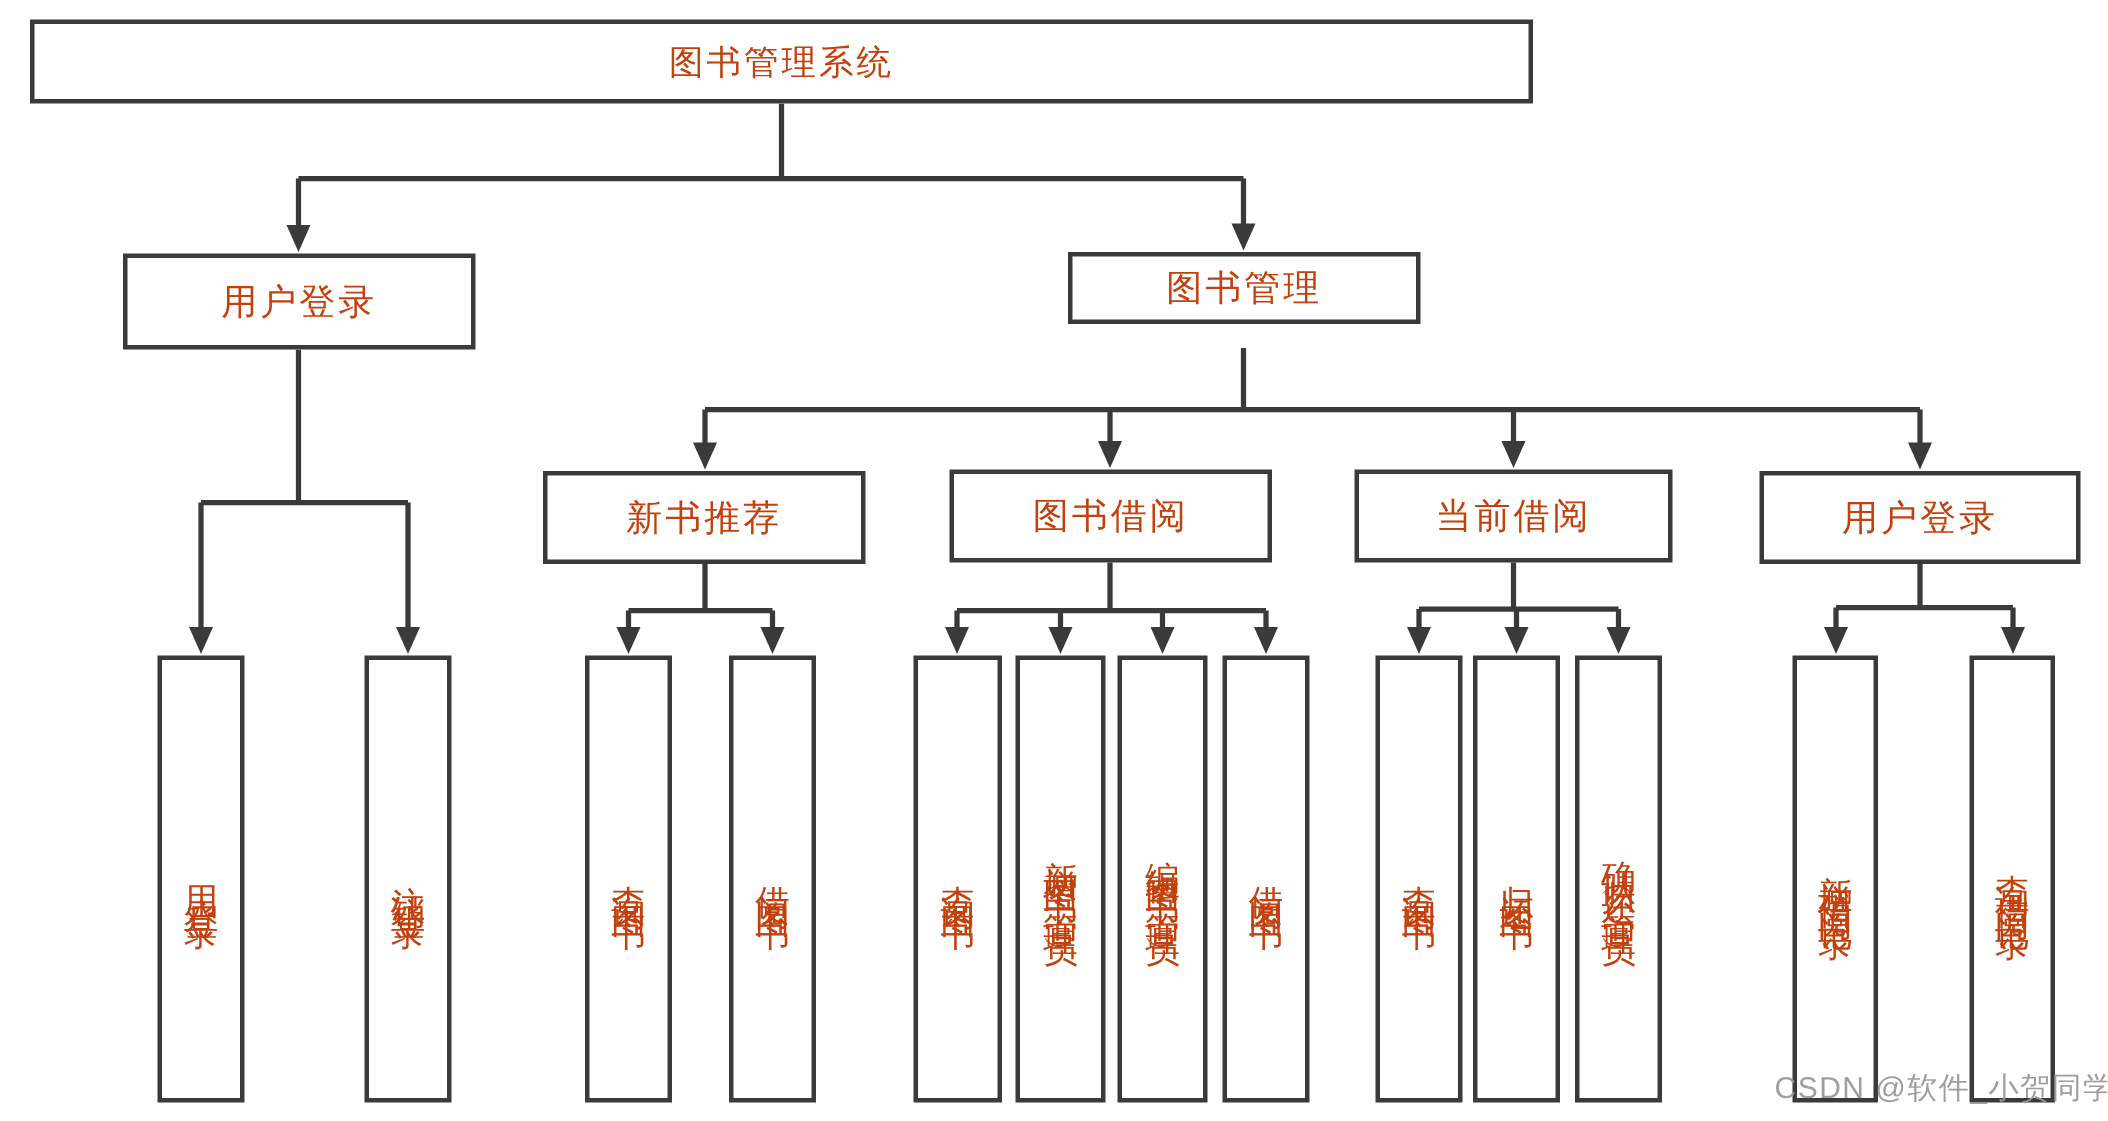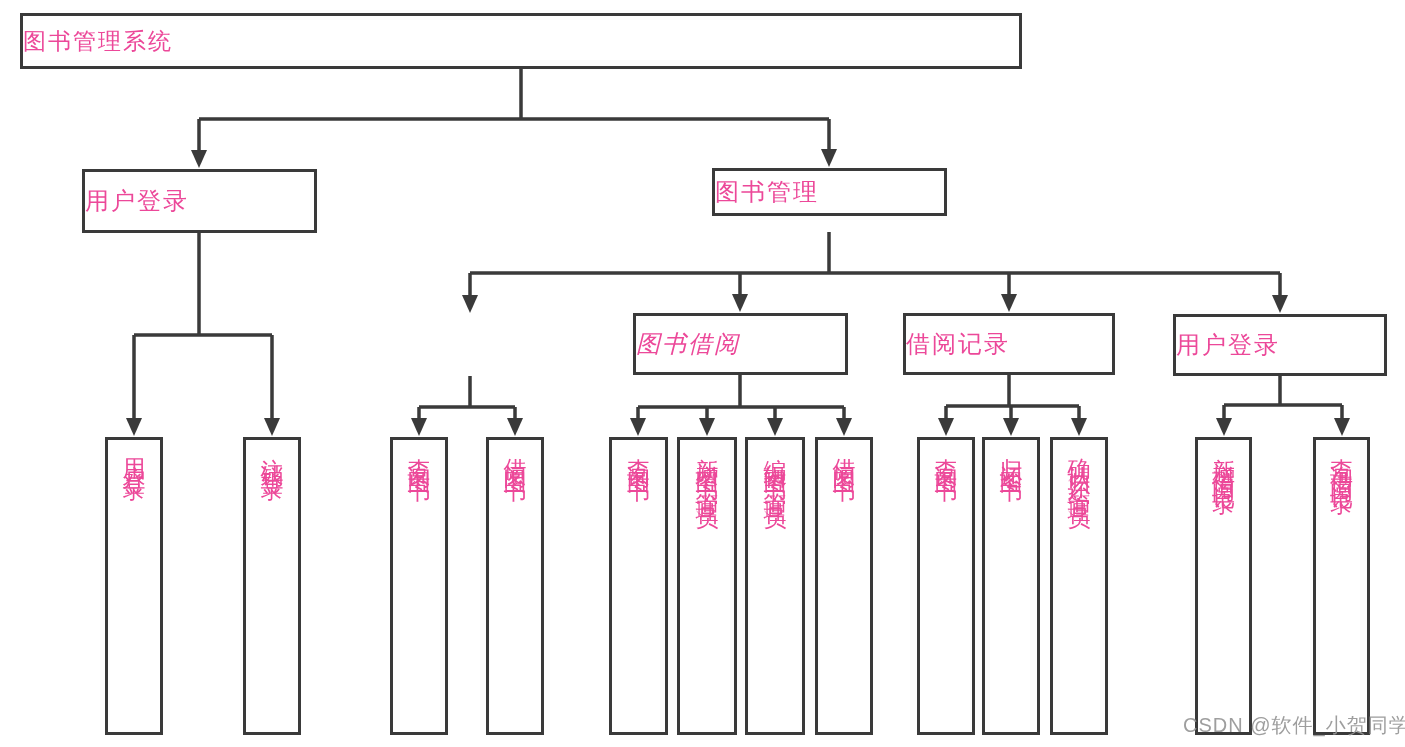--- a/index.html
+++ b/index.html
@@ -5,22 +5,22 @@
   html,body{margin:0;padding:0;background:#ffffff;}
   .canvas{
     position:relative;width:1405px;height:747px;background:#ffffff;
     font-family:"Liberation Sans", sans-serif;overflow:hidden;
   }
   .connectors{position:absolute;left:0;top:0;width:1405px;height:747px;z-index:1;}
   .connectors path{stroke:#3a3a3a;stroke-width:3.5;fill:none;}
   .connectors polygon{fill:#3a3a3a;stroke:none;}
   .box{
     position:absolute;background:#ffffff;border:3px solid #3a3a3a;box-sizing:border-box;
-    display:flex;align-items:center;
-    color:#ec4899;z-index:2;
+    display:flex;align-items:center;justify-content:center;
+    color:#c2410c;z-index:2;
   }
   .h-box{font-size:24px;letter-spacing:2px;white-space:nowrap;}
   .root-box{font-size:23px;}
   .v-box{
     writing-mode:vertical-rl;text-orientation:mixed;
     font-size:23px;letter-spacing:7px;line-height:1;
   }
   .watermark{
     position:absolute;left:1183px;top:712px;z-index:5;
     font-size:20px;color:rgba(150,150,150,0.92);letter-spacing:1px;white-space:nowrap;
@@ -85,25 +85,28 @@
     <span>图书管理系统</span>
   </div>
 
   <div class="box h-box" style="left:82px;top:169px;width:235px;height:64px;">
     <span>用户登录</span>
   </div>
   <div class="box h-box" style="left:712px;top:168px;width:235px;height:48px;">
     <span>图书管理</span>
   </div>
 
-  <div class="box h-box" style="left:633px;top:313px;width:215px;height:62px;font-style:italic;">
+  <div class="box h-box" style="left:362px;top:314px;width:215px;height:62px;">
+    <span>新书推荐</span>
+  </div>
+  <div class="box h-box" style="left:633px;top:313px;width:215px;height:62px;">
     <span>图书借阅</span>
   </div>
   <div class="box h-box" style="left:903px;top:313px;width:212px;height:62px;">
-    <span>借阅记录</span>
+    <span>当前借阅</span>
   </div>
   <div class="box h-box" style="left:1173px;top:314px;width:214px;height:62px;">
     <span>用户登录</span>
   </div>
 
   <div class="box v-box" style="left:105px;top:437px;width:58px;height:298px;">
     <span>用户登录</span>
   </div>
   <div class="box v-box" style="left:243px;top:437px;width:58px;height:298px;">
     <span>注销登录</span>

